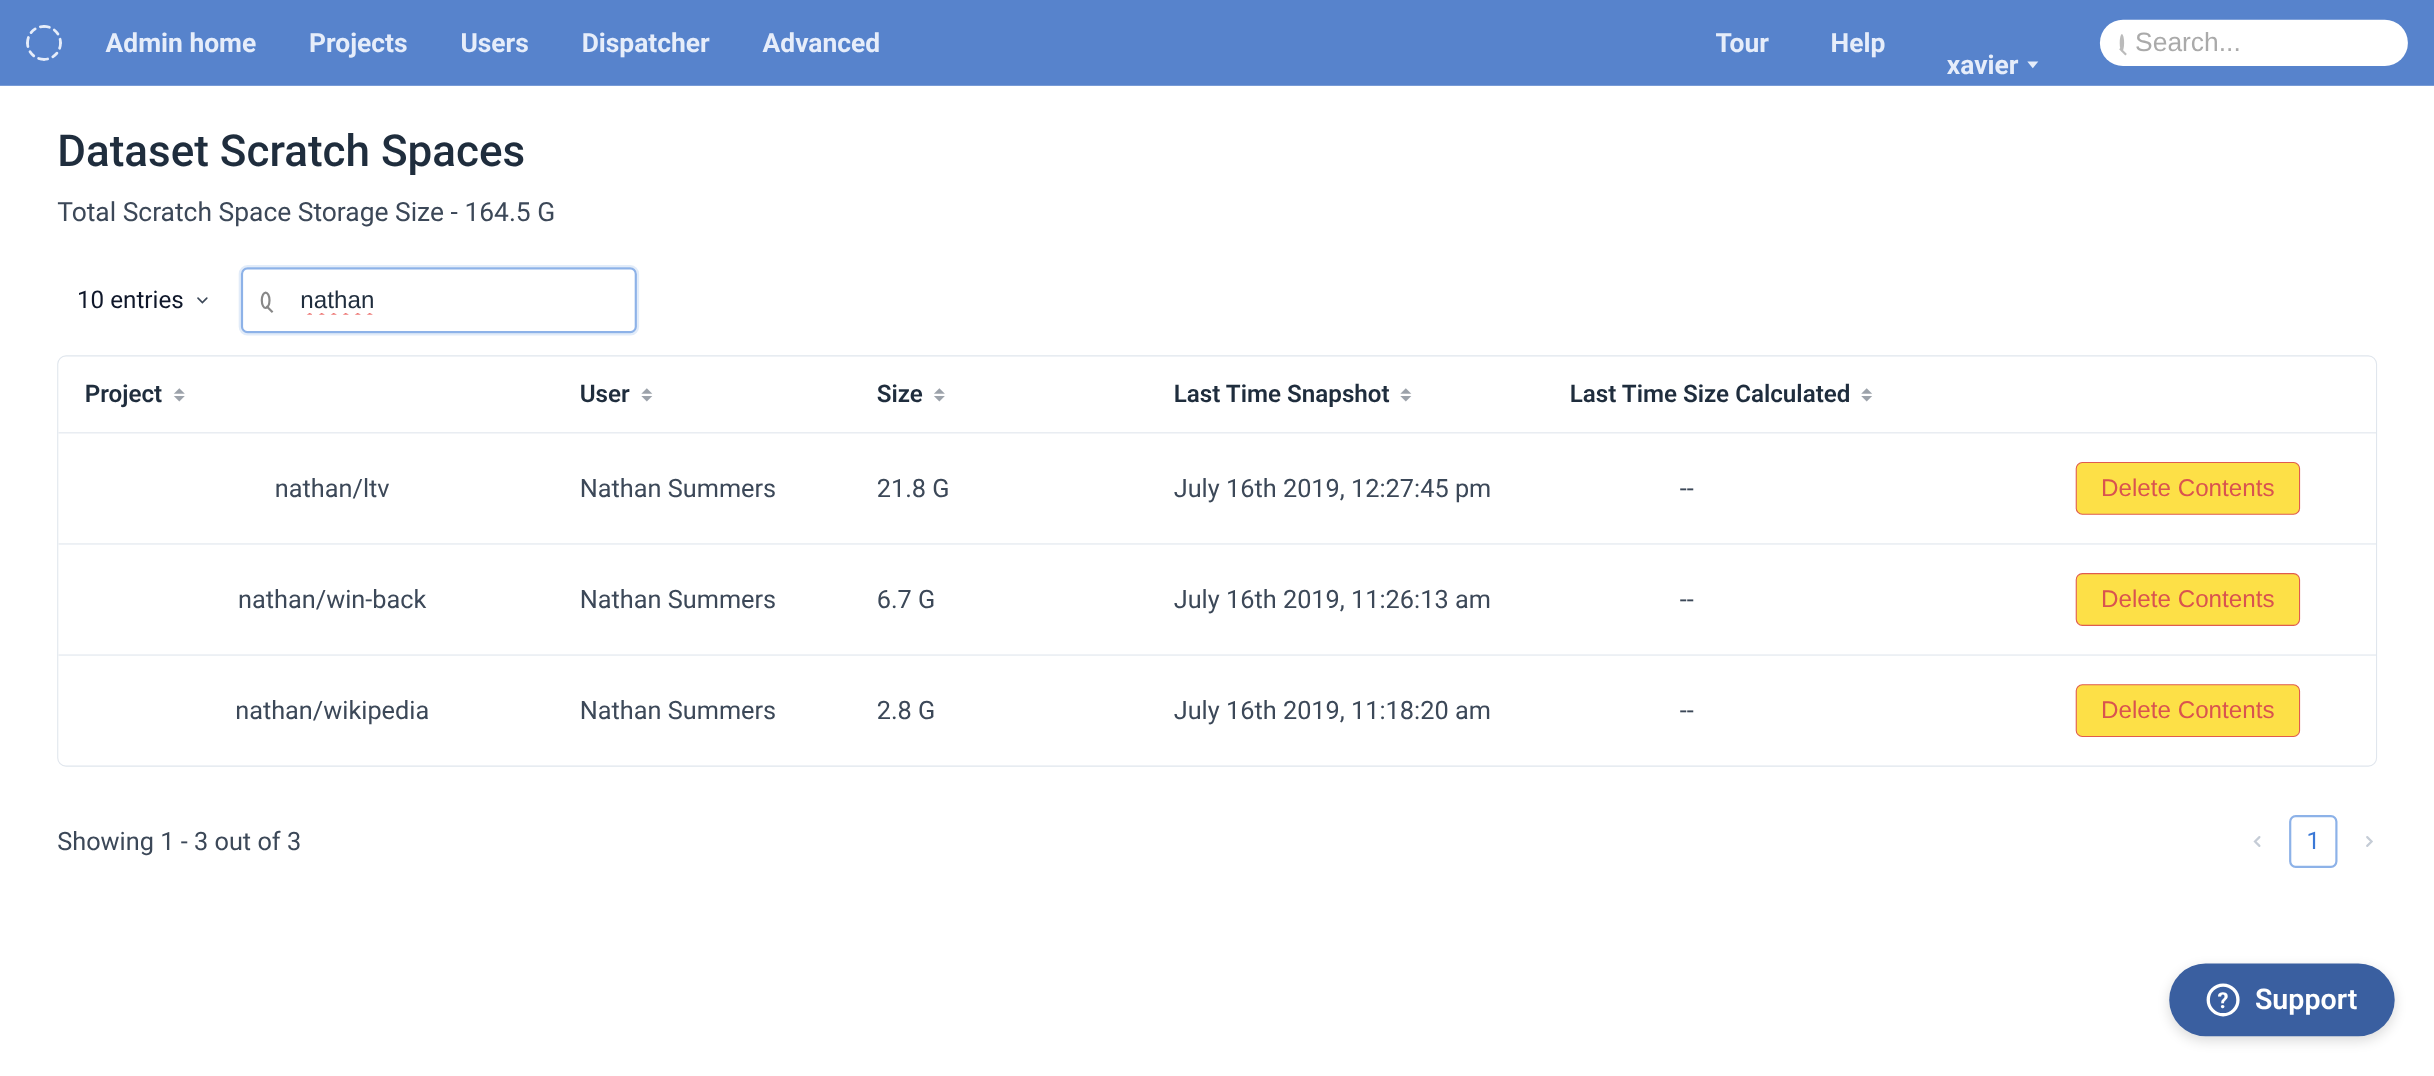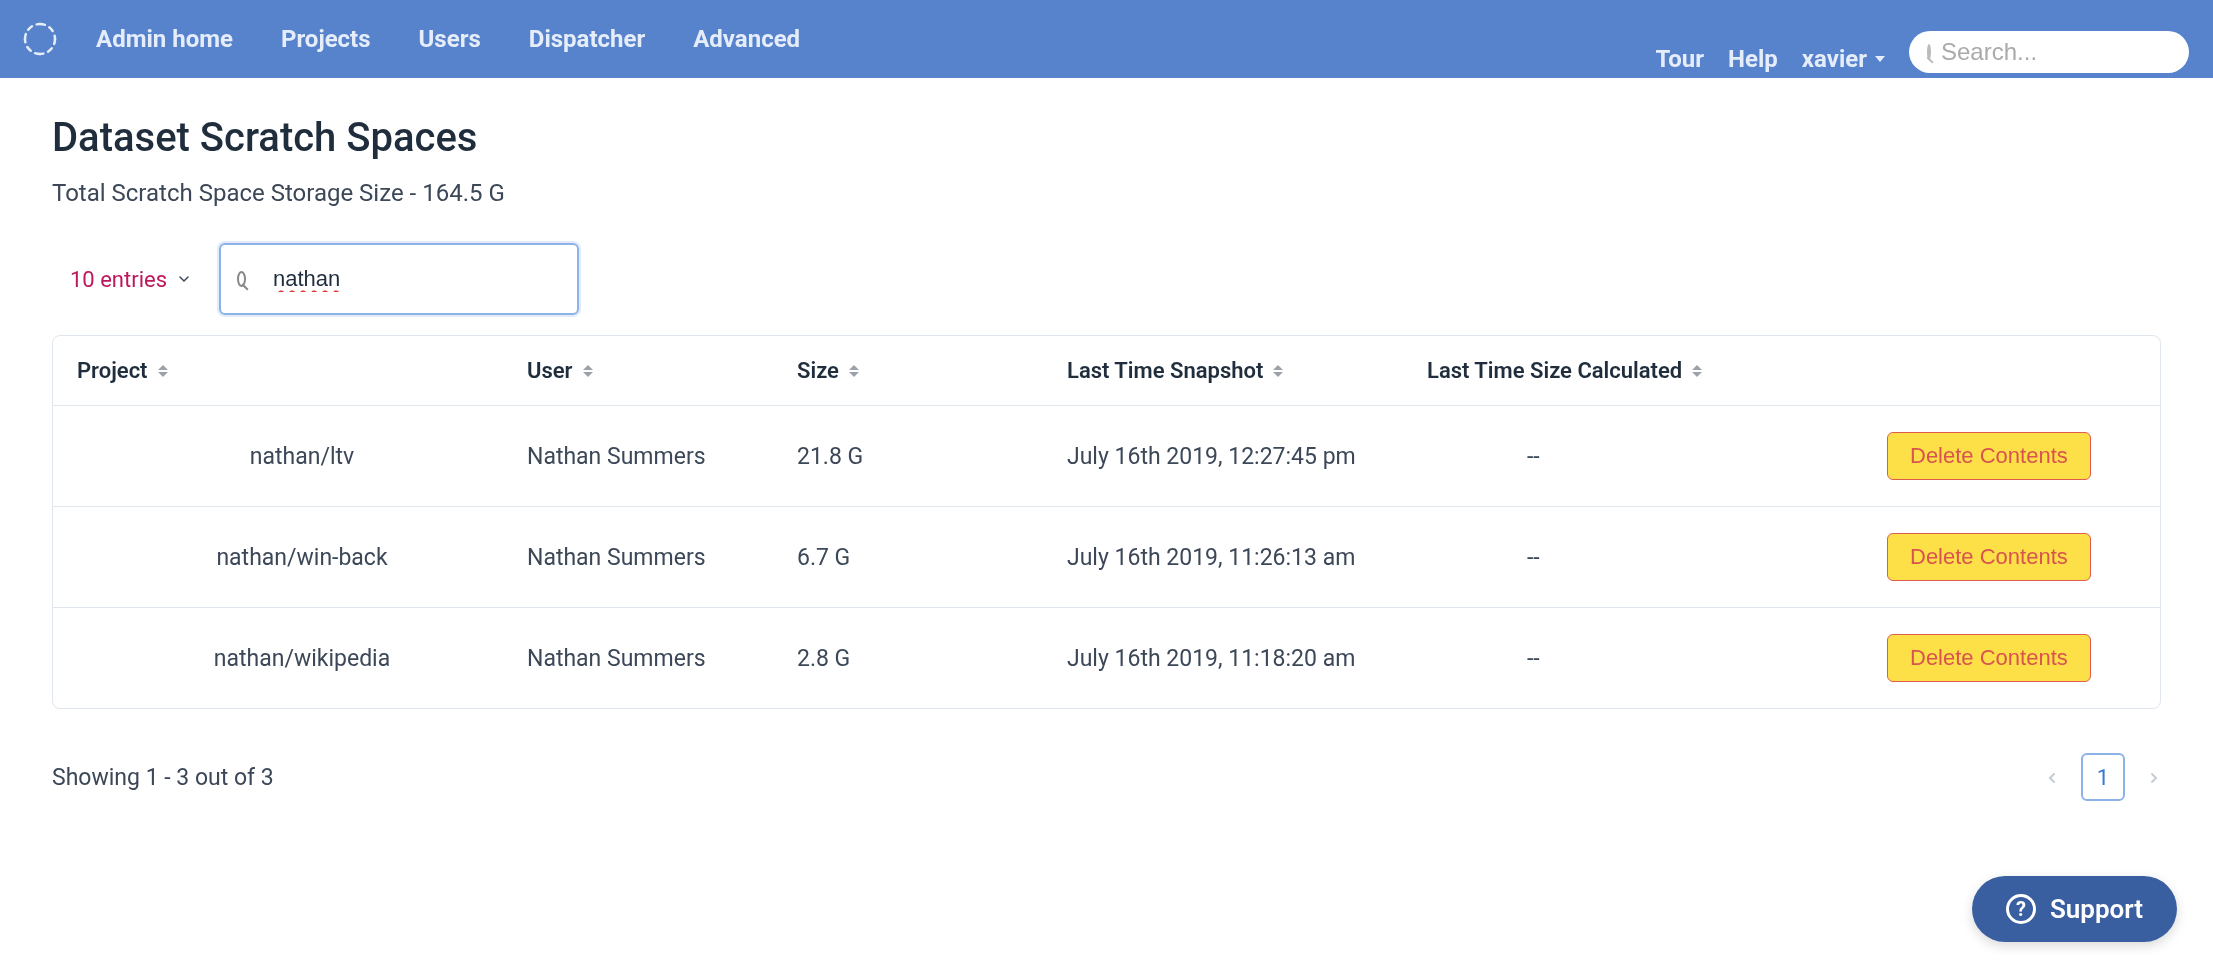--- a/index.html
+++ b/index.html
@@ -26,21 +26,21 @@
     display: flex; align-items: center; justify-content: center;
   }
   .nav-left { display: flex; gap: 48px; flex: 1; }
   .nav-link {
     color: #e6edfa;
     font-size: 24px;
     font-weight: 700;
     cursor: pointer;
     white-space: nowrap;
   }
-  .nav-right { display: flex; align-items: flex-end; gap: 24px; }
+  .nav-right { display: flex; align-items: center; gap: 56px; }
   .nav-user { display: flex; align-items: center; gap: 8px; margin-top: 40px; }
   .caret-down-icon {
     width: 0; height: 0;
     border-left: 5px solid transparent;
     border-right: 5px solid transparent;
     border-top: 6px solid #e6edfa;
   }
   .global-search {
     background: #ffffff;
     border-radius: 24px;
@@ -80,31 +80,31 @@
   .controls {
     display: flex;
     align-items: center;
     gap: 28px;
     margin-left: 18px;
     margin-bottom: 20px;
   }
   .entries-selector {
     display: flex; align-items: center; gap: 10px;
     font-size: 22px;
-    color: #be185d;
+    color: #0f172a;
     cursor: pointer;
   }
   .chevron-down-small {
     width: 14px; height: 14px;
     display: flex; align-items: center; justify-content: center;
   }
   .table-search {
     border: 2px solid #8db2e8;
     border-radius: 6px;
-    height: 72px;
+    height: 60px;
     width: 360px;
     display: flex; align-items: center;
     padding: 0 16px;
     gap: 27px;
     box-shadow: 0 0 0 2px rgba(141,178,232,0.25);
   }
   .table-search input {
     border: none; outline: none;
     font-size: 22px;
     color: #1f2d3d;

